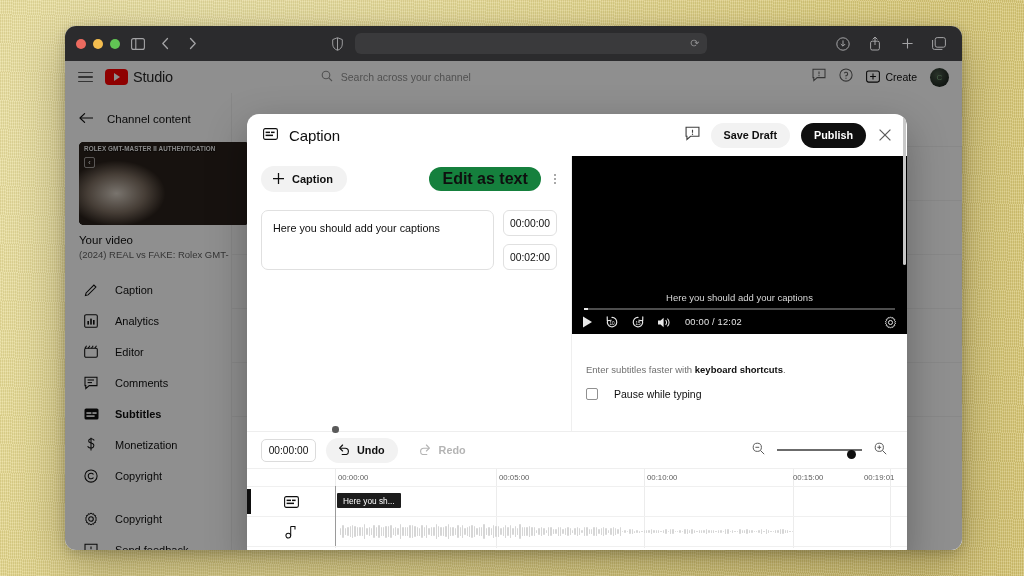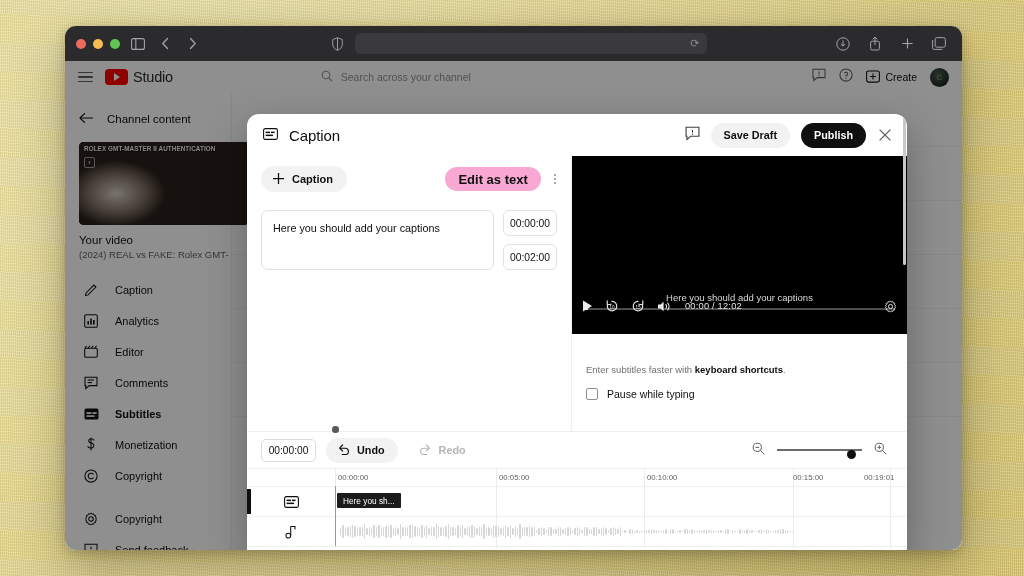--- a/index.html
+++ b/index.html
@@ -137,22 +137,22 @@
 
   
   .editor-col { width: 325px; border-right: 1px solid #efefef; display: flex; flex-direction: column; }
   .editor-toolbar { display: flex; align-items: center; padding: 10px 10px 0 14px; gap: 8px; }
   .cap-btn {
     height: 26px; border-radius: 13px; background: #f2f2f2; display: flex; align-items: center;
     gap: 7px; padding: 0 14px 0 11px; font-size: 11px; font-weight: 700; color: #0f0f0f;
   }
   .tb-spacer { flex: 1; }
   .edit-text-btn {
-    height: 24px; border-radius: 12px; background: #f9a8d4; display: flex; align-items: center;
-    padding: 0 13px; font-size: 13px; font-weight: 700; color: #0f0f0f;
+    height: 24px; border-radius: 12px; background: #15803d; display: flex; align-items: center;
+    padding: 0 13px; font-size: 16px; font-weight: 700; color: #0f0f0f;
   }
   .kebab { display: flex; flex-direction: column; gap: 2px; padding: 0 5px; }
   .kebab i { width: 2.2px; height: 2.2px; border-radius: 50%; background: #8d8d8d; display: block; }
 
   .cue-row { display: flex; gap: 9px; padding: 18px 14px 0 14px; }
   .cue-text {
     flex: 1; height: 60px; border: 1px solid #e0e0e0; border-radius: 7px;
     padding: 10px 11px; font-size: 10.8px; color: #0f0f0f; line-height: 1.35;
     background: #fff;
   }
@@ -165,29 +165,29 @@
 
   
   .preview-col { flex: 1; display: flex; flex-direction: column; background: #fff; }
   .player { position: relative; background: #000; height: 178px; flex-shrink: 0; }
   .player-cap {
     position: absolute; left: 0; right: 0; bottom: 31px; text-align: center;
     color: #d9d9d9; font-size: 9.5px;
   }
   .progress { position: absolute; left: 12px; right: 12px; bottom: 24px; height: 2.4px; background: #4d4d4d; }
   .progress i { display: block; width: 4px; height: 100%; background: #e8e8e8; }
-  .pctrl { position: absolute; left: 0; right: 0; bottom: 16px; height: 24px; display: flex; align-items: center; padding: 0 10px; gap: 12px; }
+  .pctrl { position: absolute; left: 0; right: 0; bottom: 0; height: 24px; display: flex; align-items: center; padding: 0 10px; gap: 12px; }
   .pctrl .ic { color: #e9e9e9; display:flex;align-items:center; }
   .ptime { color: #e4e4e4; font-size: 9.3px; letter-spacing: 0.2px; margin-left: 2px; }
   .pspacer { flex: 1; }
 
   .hint-area { padding: 12px 14px 0 14px; background: #fff; margin-top: 18px; }
   .hint-text { font-size: 9.5px; color: #707070; }
   .hint-text b { color: #0f0f0f; font-weight: 700; }
-  .pause-row { display: flex; align-items: center; gap: 9px; margin-top: 13px; }
+  .pause-row { display: flex; align-items: center; gap: 16px; margin-top: 13px; }
   .cbox { width: 12px; height: 12px; border: 1.4px solid #909090; border-radius: 2px; }
   .pause-label { font-size: 10.5px; color: #0f0f0f; }
 
   .vscroll {
     position: absolute; right: 1px; top: 1px; width: 3.5px; height: 150px;
     background: #c8c8c8; border-radius: 2px;
   }
 
   
   .timeline-sec { border-top: 1px solid #eee; flex-shrink: 0; background: #fff; }

